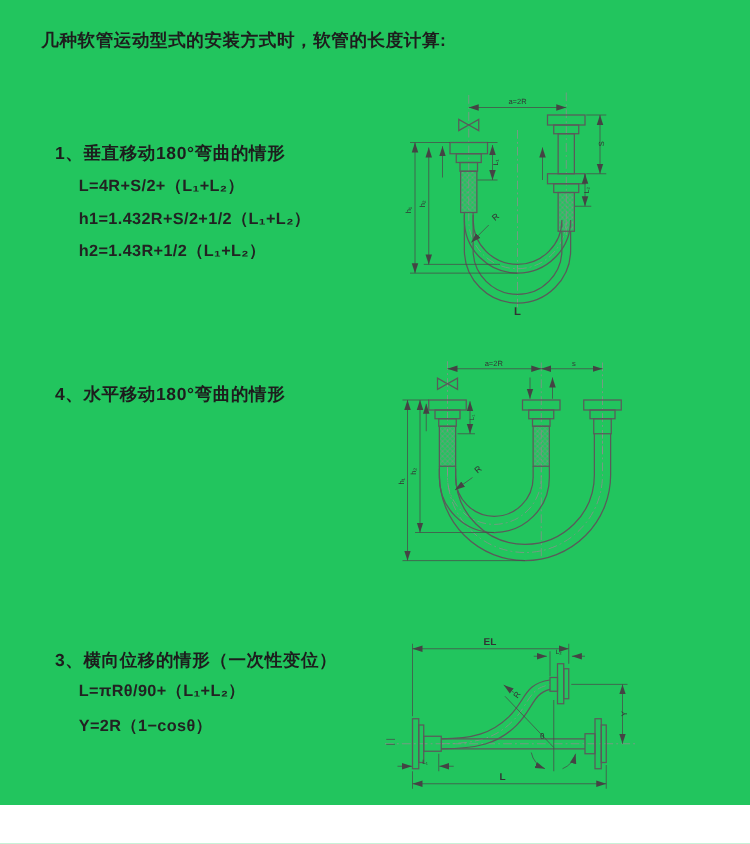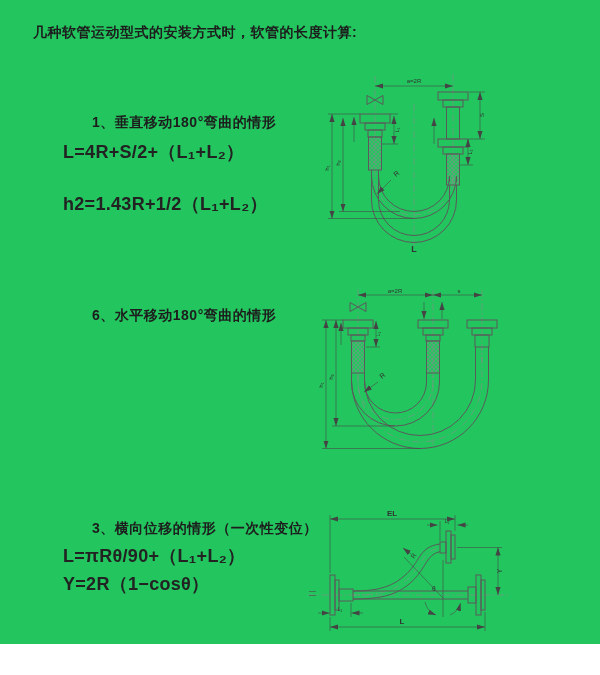--- a/index.html
+++ b/index.html
@@ -6,47 +6,48 @@
   .page {
     position:relative; width:600px; height:644px; background:#22c55e;
     font-family:"Liberation Sans","DejaVu Sans",sans-serif; color:#1d1d1d;
     overflow:hidden;
   }
   .doc-title {
     position:absolute; left:33px; top:24px;
     font-size:14px; font-weight:700; letter-spacing:0.5px; white-space:nowrap;
   }
   .heading {
-    position:absolute; font-size:14px; font-weight:700; letter-spacing:0.5px; white-space:nowrap;margin-left:48px;
+    position:absolute; font-size:14px; font-weight:700; letter-spacing:0.5px; white-space:nowrap;
   }
   .formula {
-    position:absolute; font-size:18px; font-weight:600; letter-spacing:0.3px; white-space:nowrap; color:#222;
+    position:absolute; font-size:13px; font-weight:600; letter-spacing:0.3px; white-space:nowrap; color:#222;
   }
   svg.diagram { position:absolute; }
   svg .cl   { stroke:#8f8f8f; stroke-width:0.6; fill:none; stroke-dasharray:7 2.5 1.5 2.5; }
   svg .ln   { stroke:#5a5a5a; stroke-width:1; }
   svg .ln rect, svg .ln path, svg .ln line { fill:none; }
   svg .dim  { stroke:#4a4a4a; stroke-width:0.6; fill:none; }
   svg text  { fill:#333; font-family:"Liberation Sans","DejaVu Sans",sans-serif; }
   .t5 { font-size:5px; } .t55 { font-size:5.5px; } .t6 { font-size:6px; }
   .t65 { font-size:6.5px; } .t7 { font-size:7px; }
   .t8 { font-size:8px; font-weight:bold; } .t9 { font-size:9px; font-weight:bold; }
 </style>
 </head>
 <body>
 
 <div class="page">
 
   <div class="doc-title">几种软管运动型式的安装方式时，软管的长度计算:</div>
 
   <div class="heading" style="left:44px;top:114px">1、垂直移动180°弯曲的情形</div>
   <div class="formula" style="left:63px;top:140px">L=4R+S/2+（L₁+L₂）</div>
+  <div class="formula" style="left:63px;top:166px">h1=1.432R+S/2+1/2（L₁+L₂）</div>
   <div class="formula" style="left:63px;top:192px">h2=1.43R+1/2（L₁+L₂）</div>
 
-  <div class="heading" style="left:44px;top:307px">6、水平移动180°弯曲的情形</div>
+  <div class="heading" style="left:44px;top:307px">4、水平移动180°弯曲的情形</div>
 
   <div class="heading" style="left:44px;top:520px">3、横向位移的情形（一次性变位）</div>
   <div class="formula" style="left:63px;top:544px">L=πRθ/90+（L₁+L₂）</div>
   <div class="formula" style="left:63px;top:572px">Y=2R（1−cosθ）</div>
 
   <svg class="diagram" style="left:310px;top:70px" width="265" height="185" viewBox="0 0 265 185">
     <defs>
       <pattern id="br1" width="4" height="4" patternUnits="userSpaceOnUse">
         <path d="M0,4L4,0M0,0L4,4" stroke="#8a8a8a" stroke-width="0.5"></path>
       </pattern>

